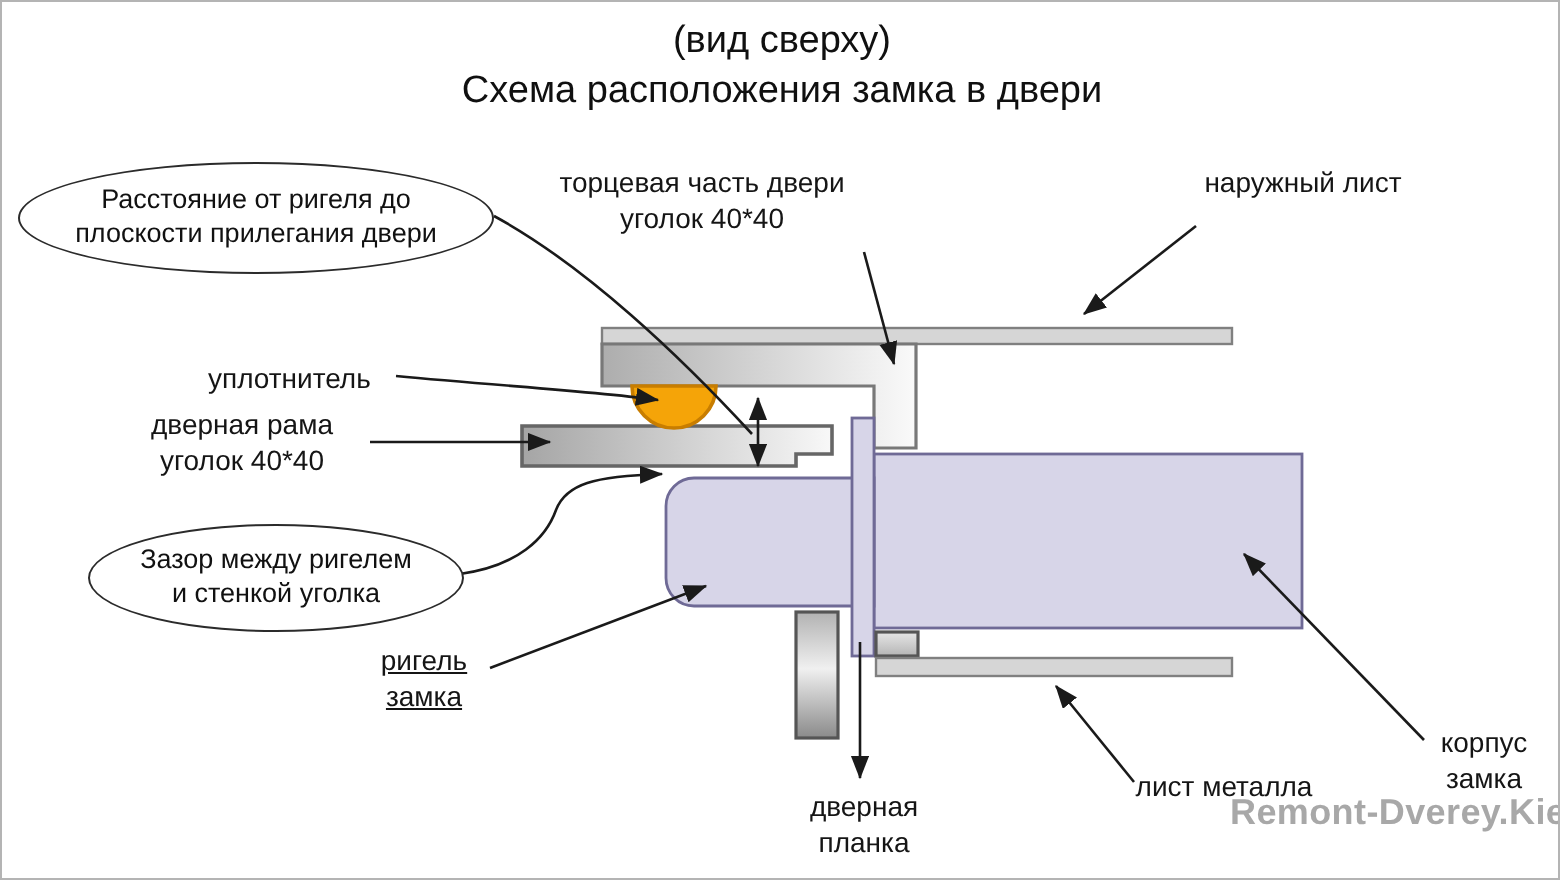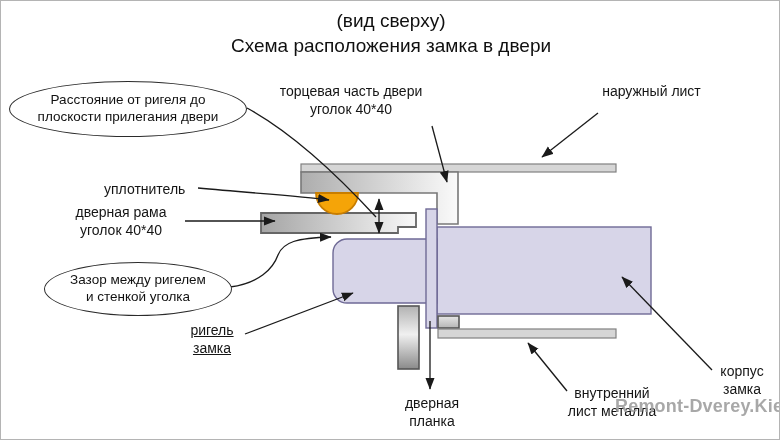--- a/index.html
+++ b/index.html
@@ -119,21 +119,20 @@
   </div>
   <div class="lbl" style="left:175px;top:321px;width:72px;text-decoration:underline;">
     <span>ригель</span>
     <span>замка</span>
   </div>
   <div class="lbl" style="left:394px;top:394px;width:74px;">
     <span>дверная</span>
     <span>планка</span>
   </div>
   <div class="lbl" style="left:555px;top:384px;width:112px;">
-    <span>внутренний</span>
     <span>лист металла</span>
   </div>
   <div class="lbl" style="left:708px;top:362px;width:66px;">
     <span>корпус</span>
     <span>замка</span>
   </div>
 
   <div class="watermark">Remont-Dverey.Kiev.Ua</div>
 
 </div>

